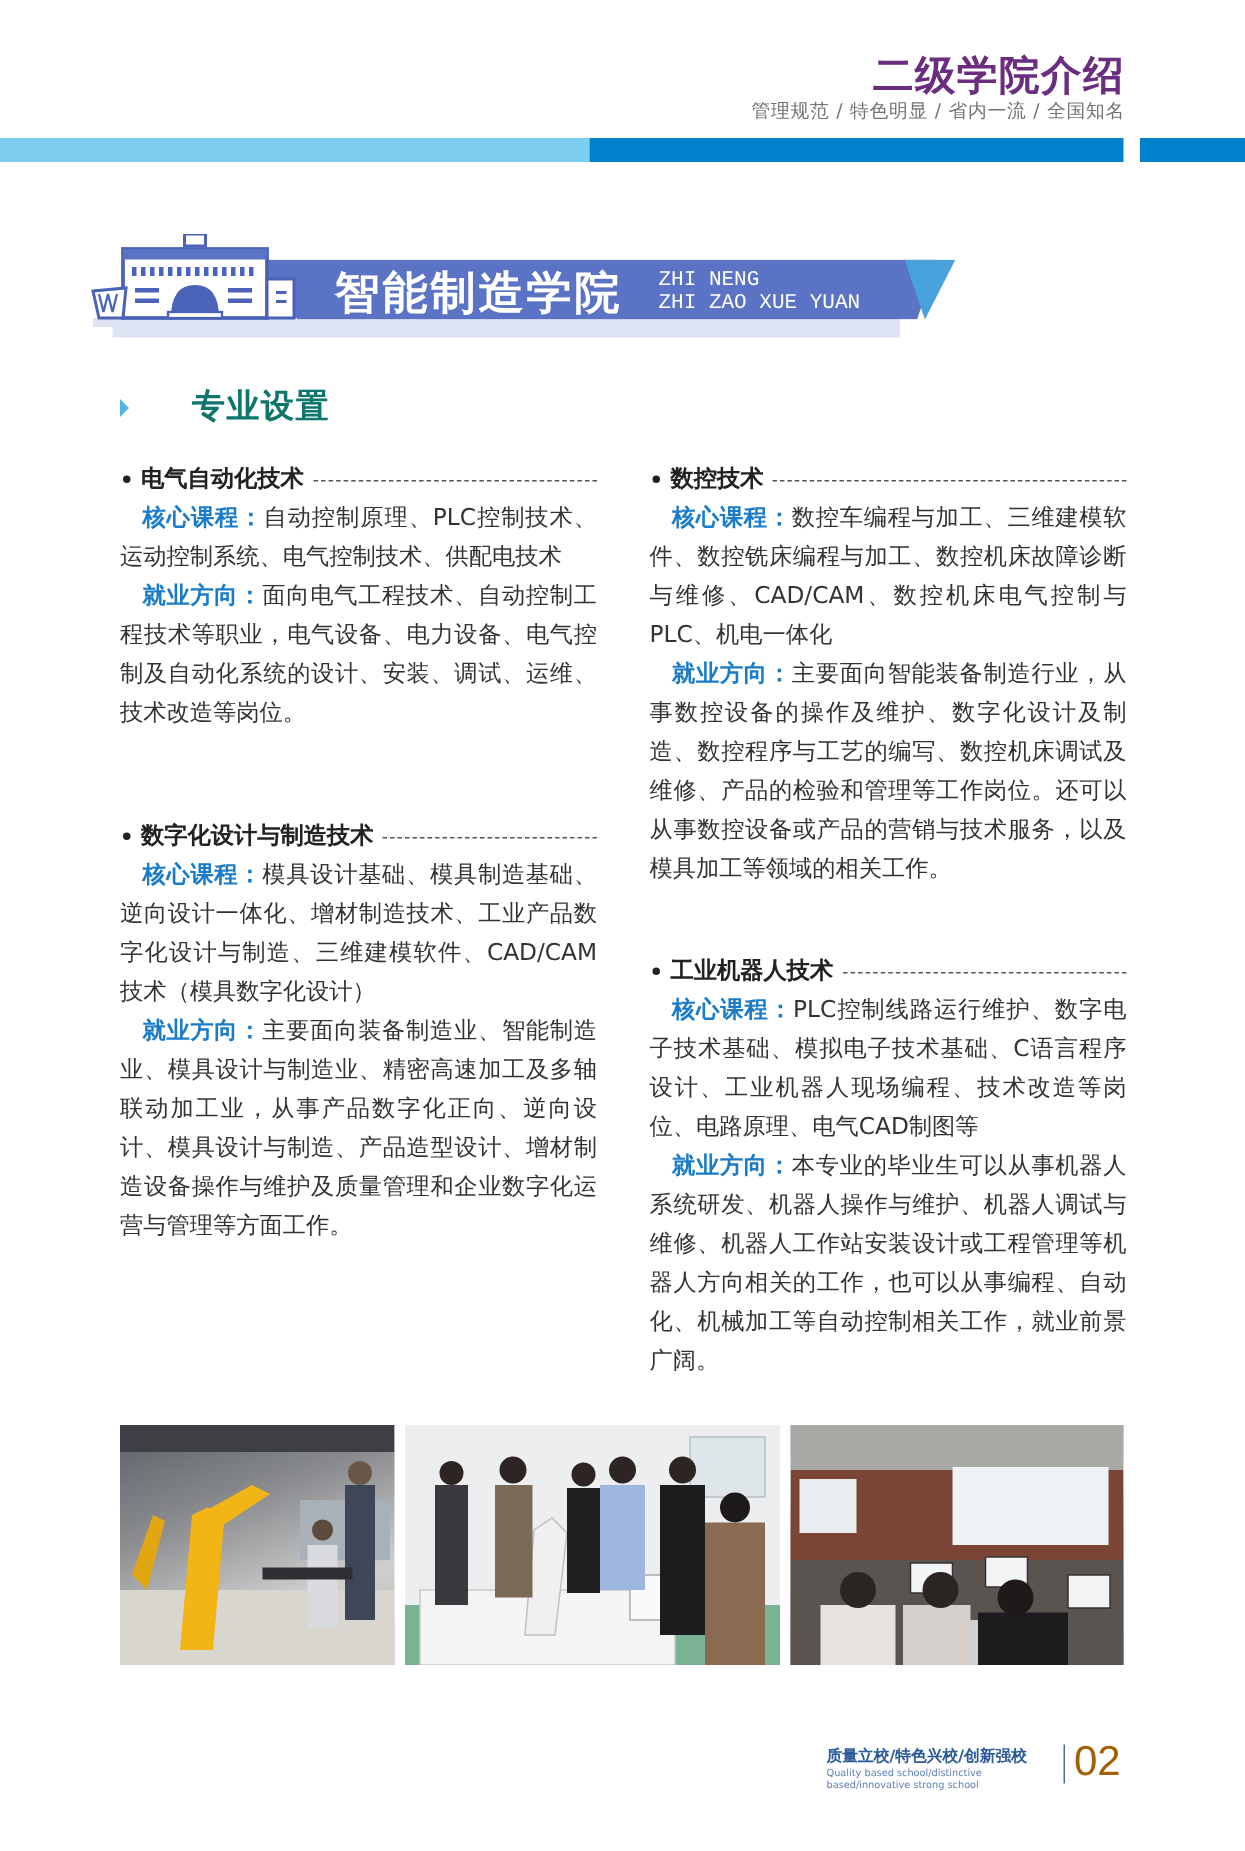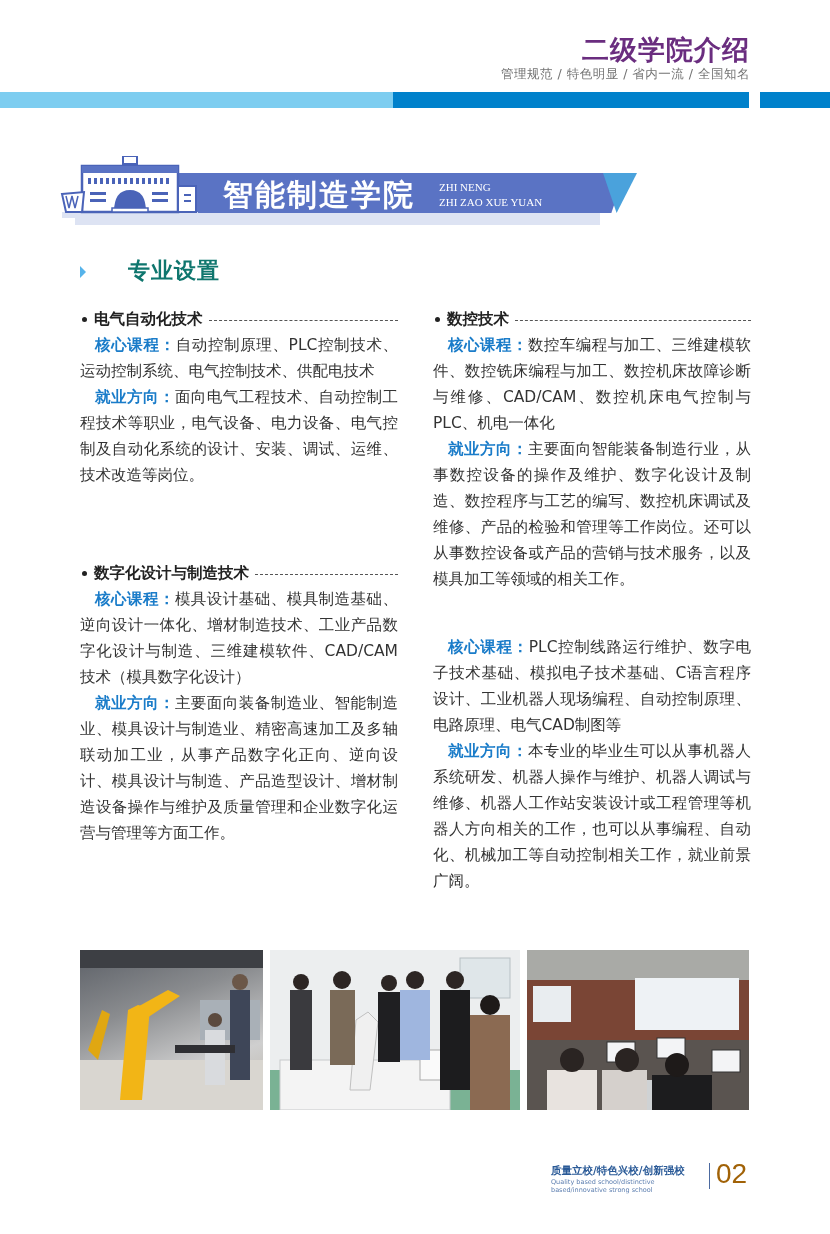--- a/index.html
+++ b/index.html
@@ -14,21 +14,21 @@
   .bar-end { position: absolute; left: 760px; top: 92px; width: 70px; height: 16px; background: #0081cb; }
 
   
   .banner-shadow { position: absolute; left: 75px; top: 205px; width: 525px; height: 20px; background: #dde3f3; }
   .banner { position: absolute; left: 170px; top: 173px; width: 455px; height: 40px; background: #5a73c4;
             clip-path: polygon(0 0, 100% 0, 97% 100%, 0 100%); }
   .banner-tip { position: absolute; left: 603px; top: 173px; width: 34px; height: 40px; background: #4aa2dc;
                 clip-path: polygon(0 0, 100% 0, 40% 100%); }
   .building { position: absolute; left: 60px; top: 156px; width: 140px; height: 62px; }
   .banner-cn { position: absolute; left: 223px; top: 175px; font-size: 30px; font-weight: bold; color: #ffffff; letter-spacing: 2px; }
-  .banner-en { position: absolute; left: 439px; top: 180px; font-family: Liberation Serif, serif; font-size: 11px; color: #ffffff; line-height: 15px; }
+  .banner-en { position: absolute; left: 439px; top: 180px; font-family: Liberation Mono, monospace; font-size: 14px; color: #ffffff; line-height: 15px; }
 
   
   .sec-arrow { position: absolute; left: 80px; top: 266px; width: 0; height: 0;
                border-left: 6px solid #56b3ea; border-top: 6px solid transparent; border-bottom: 6px solid transparent; }
   .sec-title { position: absolute; left: 94px; top: 256px; font-size: 22px; font-weight: bold; color: #0f766e; letter-spacing: 1px; margin-left: 34px; }
 
   
   .col { position: absolute; width: 318px; font-size: 15.5px; line-height: 26px; color: #333; }
   .col-left { left: 80px; top: 306px; }
   .col-right { left: 433px; top: 306px; }
@@ -99,21 +99,21 @@
 <div class="banner-cn">智能制造学院</div>
 <div class="banner-en">
   <div>ZHI NENG</div>
   <div>ZHI ZAO XUE YUAN</div>
 </div>
 
 <div class="sec-arrow"></div>
 <div class="sec-title">专业设置</div>
 
 <div class="col col-left">
-  <div class="major" style="margin-bottom:72px;">
+  <div class="major" style="margin-bottom:56px;">
     <div class="major-head">
       <span class="bullet"></span>
       <span>电气自动化技术</span>
       <span class="dash"></span>
     </div>
     <p class="para"><span class="lbl">核心课程：</span><span>自动控制原理、PLC控制技术、运动控制系统、电气控制技术、供配电技术</span></p>
     <p class="para"><span class="lbl">就业方向：</span><span>面向电气工程技术、自动控制工程技术等职业，电气设备、电力设备、电气控制及自动化系统的设计、安装、调试、运维、技术改造等岗位。</span></p>
   </div>
   <div class="major">
     <div class="major-head">
@@ -130,21 +130,26 @@
   <div class="major" style="margin-bottom:42px;">
     <div class="major-head">
       <span class="bullet"></span>
       <span>数控技术</span>
       <span class="dash"></span>
     </div>
     <p class="para"><span class="lbl">核心课程：</span><span>数控车编程与加工、三维建模软件、数控铣床编程与加工、数控机床故障诊断与维修、CAD/CAM、数控机床电气控制与PLC、机电一体化</span></p>
     <p class="para"><span class="lbl">就业方向：</span><span>主要面向智能装备制造行业，从事数控设备的操作及维护、数字化设计及制造、数控程序与工艺的编写、数控机床调试及维修、产品的检验和管理等工作岗位。还可以从事数控设备或产品的营销与技术服务，以及模具加工等领域的相关工作。</span></p>
   </div>
   <div class="major">
-    <p class="para"><span class="lbl">核心课程：</span><span>PLC控制线路运行维护、数字电子技术基础、模拟电子技术基础、C语言程序设计、工业机器人现场编程、自动控制原理、电路原理、电气CAD制图等</span></p>
+    <div class="major-head">
+      <span class="bullet"></span>
+      <span>工业机器人技术</span>
+      <span class="dash"></span>
+    </div>
+    <p class="para"><span class="lbl">核心课程：</span><span>PLC控制线路运行维护、数字电子技术基础、模拟电子技术基础、C语言程序设计、工业机器人现场编程、技术改造等岗位、电路原理、电气CAD制图等</span></p>
     <p class="para"><span class="lbl">就业方向：</span><span>本专业的毕业生可以从事机器人系统研发、机器人操作与维护、机器人调试与维修、机器人工作站安装设计或工程管理等机器人方向相关的工作，也可以从事编程、自动化、机械加工等自动控制相关工作，就业前景广阔。</span></p>
   </div>
 </div>
 
 <div class="photo p1" title="学生在工业机器人实训区操作黄色机械臂">
   <svg width="183" height="160" viewBox="0 0 183 160">
     <rect x="0" y="110" width="183" height="50" fill="#d9d6d0"></rect>
     <rect x="0" y="0" width="183" height="18" fill="#3d3f44"></rect>
     <path d="M40 150 L48 60 L58 55 L70 58 L62 150 Z" fill="#f2b516"></path>
     <path d="M52 60 L88 40 L100 46 L64 70 Z" fill="#f2b516"></path>

